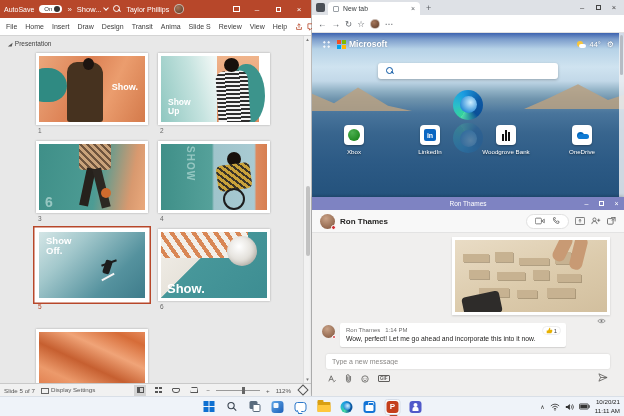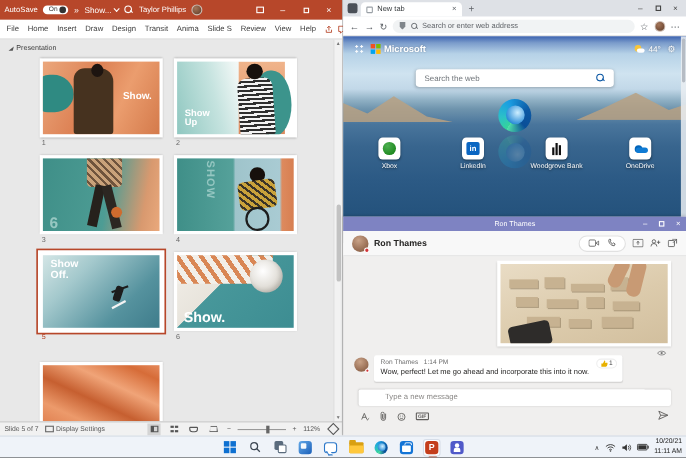--- a/index.html
+++ b/index.html
@@ -177,21 +177,21 @@
   .arm{position:absolute;right:22px;top:-4px;width:13px;height:34px;background:#c89a74;border-radius:6px;transform:rotate(14deg)}
   .arm.a2b{right:38px;top:-6px;height:28px;transform:rotate(26deg)}
   .bag{position:absolute;left:8px;bottom:-4px;width:38px;height:22px;background:#2e2c2a;border-radius:4px;transform:rotate(-12deg)}
   .seen{position:absolute;right:18px;top:121px;color:#777}
   .c-msg{position:absolute;left:28px;top:126px;width:226px;background:#fff;border-radius:2px;box-shadow:0 1px 1px rgba(0,0,0,.12);padding:4px 6px}
   .c-msg .hd{font-size:6px;color:#6e6e6e;margin-bottom:2px;display:flex;gap:5px}
   .c-msg .tx{font-size:6.8px;color:#252423;line-height:1.25}
   .msg-av{position:absolute;left:10px;top:128px;width:13px;height:13px;border-radius:50%;background:radial-gradient(circle at 40% 30%,#c9a287,#7d5138)}
   .msg-av .dot{width:4px;height:4px}
   .reaction{position:absolute;right:5px;top:3px;display:flex;align-items:center;gap:1px;background:#fff;border:1px solid #eee;border-radius:6px;padding:0 3px;font-size:6px;color:#444}
-  .c-input{position:absolute;left:14px;top:157px;width:284px;height:15px;background:#fff;border-radius:2px;box-shadow:0 0 2px rgba(0,0,0,.15);display:flex;padding:0 24px}
+  .c-input{position:absolute;left:14px;top:157px;width:284px;height:15px;background:#fff;border-radius:2px;box-shadow:0 0 2px rgba(0,0,0,.15);display:flex;padding:0 6px}
   .c-input input{width:100%;border:none;outline:none;font-size:7px;color:#252423;font-family:"Liberation Sans",sans-serif}
   .c-input input::placeholder{color:#8a8886}
   .c-tools{position:absolute;left:16px;top:177px;display:flex;align-items:center;gap:9px;color:#605e5c}
   .gifbox{font-size:4.5px;border:1px solid #605e5c;border-radius:1px;padding:0 1px;font-weight:bold}
   .send{position:absolute;right:16px;top:176px;color:#605e5c}
 
   
   #taskbar{position:absolute;left:0;top:396px;width:624px;height:20px;background:#eff3f9;border-top:1px solid #d9dfe7;display:flex;align-items:center}
   .tb-center{position:absolute;left:50%;transform:translateX(-50%);display:flex;align-items:center;gap:7px;height:100%}
   .tb{width:16px;height:16px;display:flex;align-items:center;justify-content:center;position:relative}
@@ -393,25 +393,20 @@
             <i class="maxico dark"></i>
           </span>
         <span class="winbtn" style="color:#444">×</span>
       </div>
     </div>
 
     <div class="e-toolbar">
       <span>←</span>
       <span>→</span>
       <span>↻</span>
-      <div class="addr">
-        <i class="shield"></i>
-        <span class="mag gray"></span>
-        <input placeholder="Search or enter web address" style="">
-      </div>
       <span>☆</span>
       <span class="avatar"></span>
       <span>⋯</span>
     </div>
 
     <div class="e-content">
       <i class="mtn l"></i>
       <i class="mtn r"></i>
 
       <div class="e-topbar">
@@ -426,21 +421,20 @@
           <span>Microsoft</span>
         </span>
         <span class="weather">
           <i class="sun"></i>
           <span>44°</span>
         </span>
         <span class="gear">⚙</span>
       </div>
 
       <div class="e-search">
-        <input placeholder="Search the web" style="">
         <span class="mag blue"></span>
       </div>
 
       <i class="edgelogo"></i>
       <i class="edgelogo refl"></i>
 
       <div class="shortcuts">
         <div class="sc">
           <span class="tile">
               <i class="xboxball"></i>

